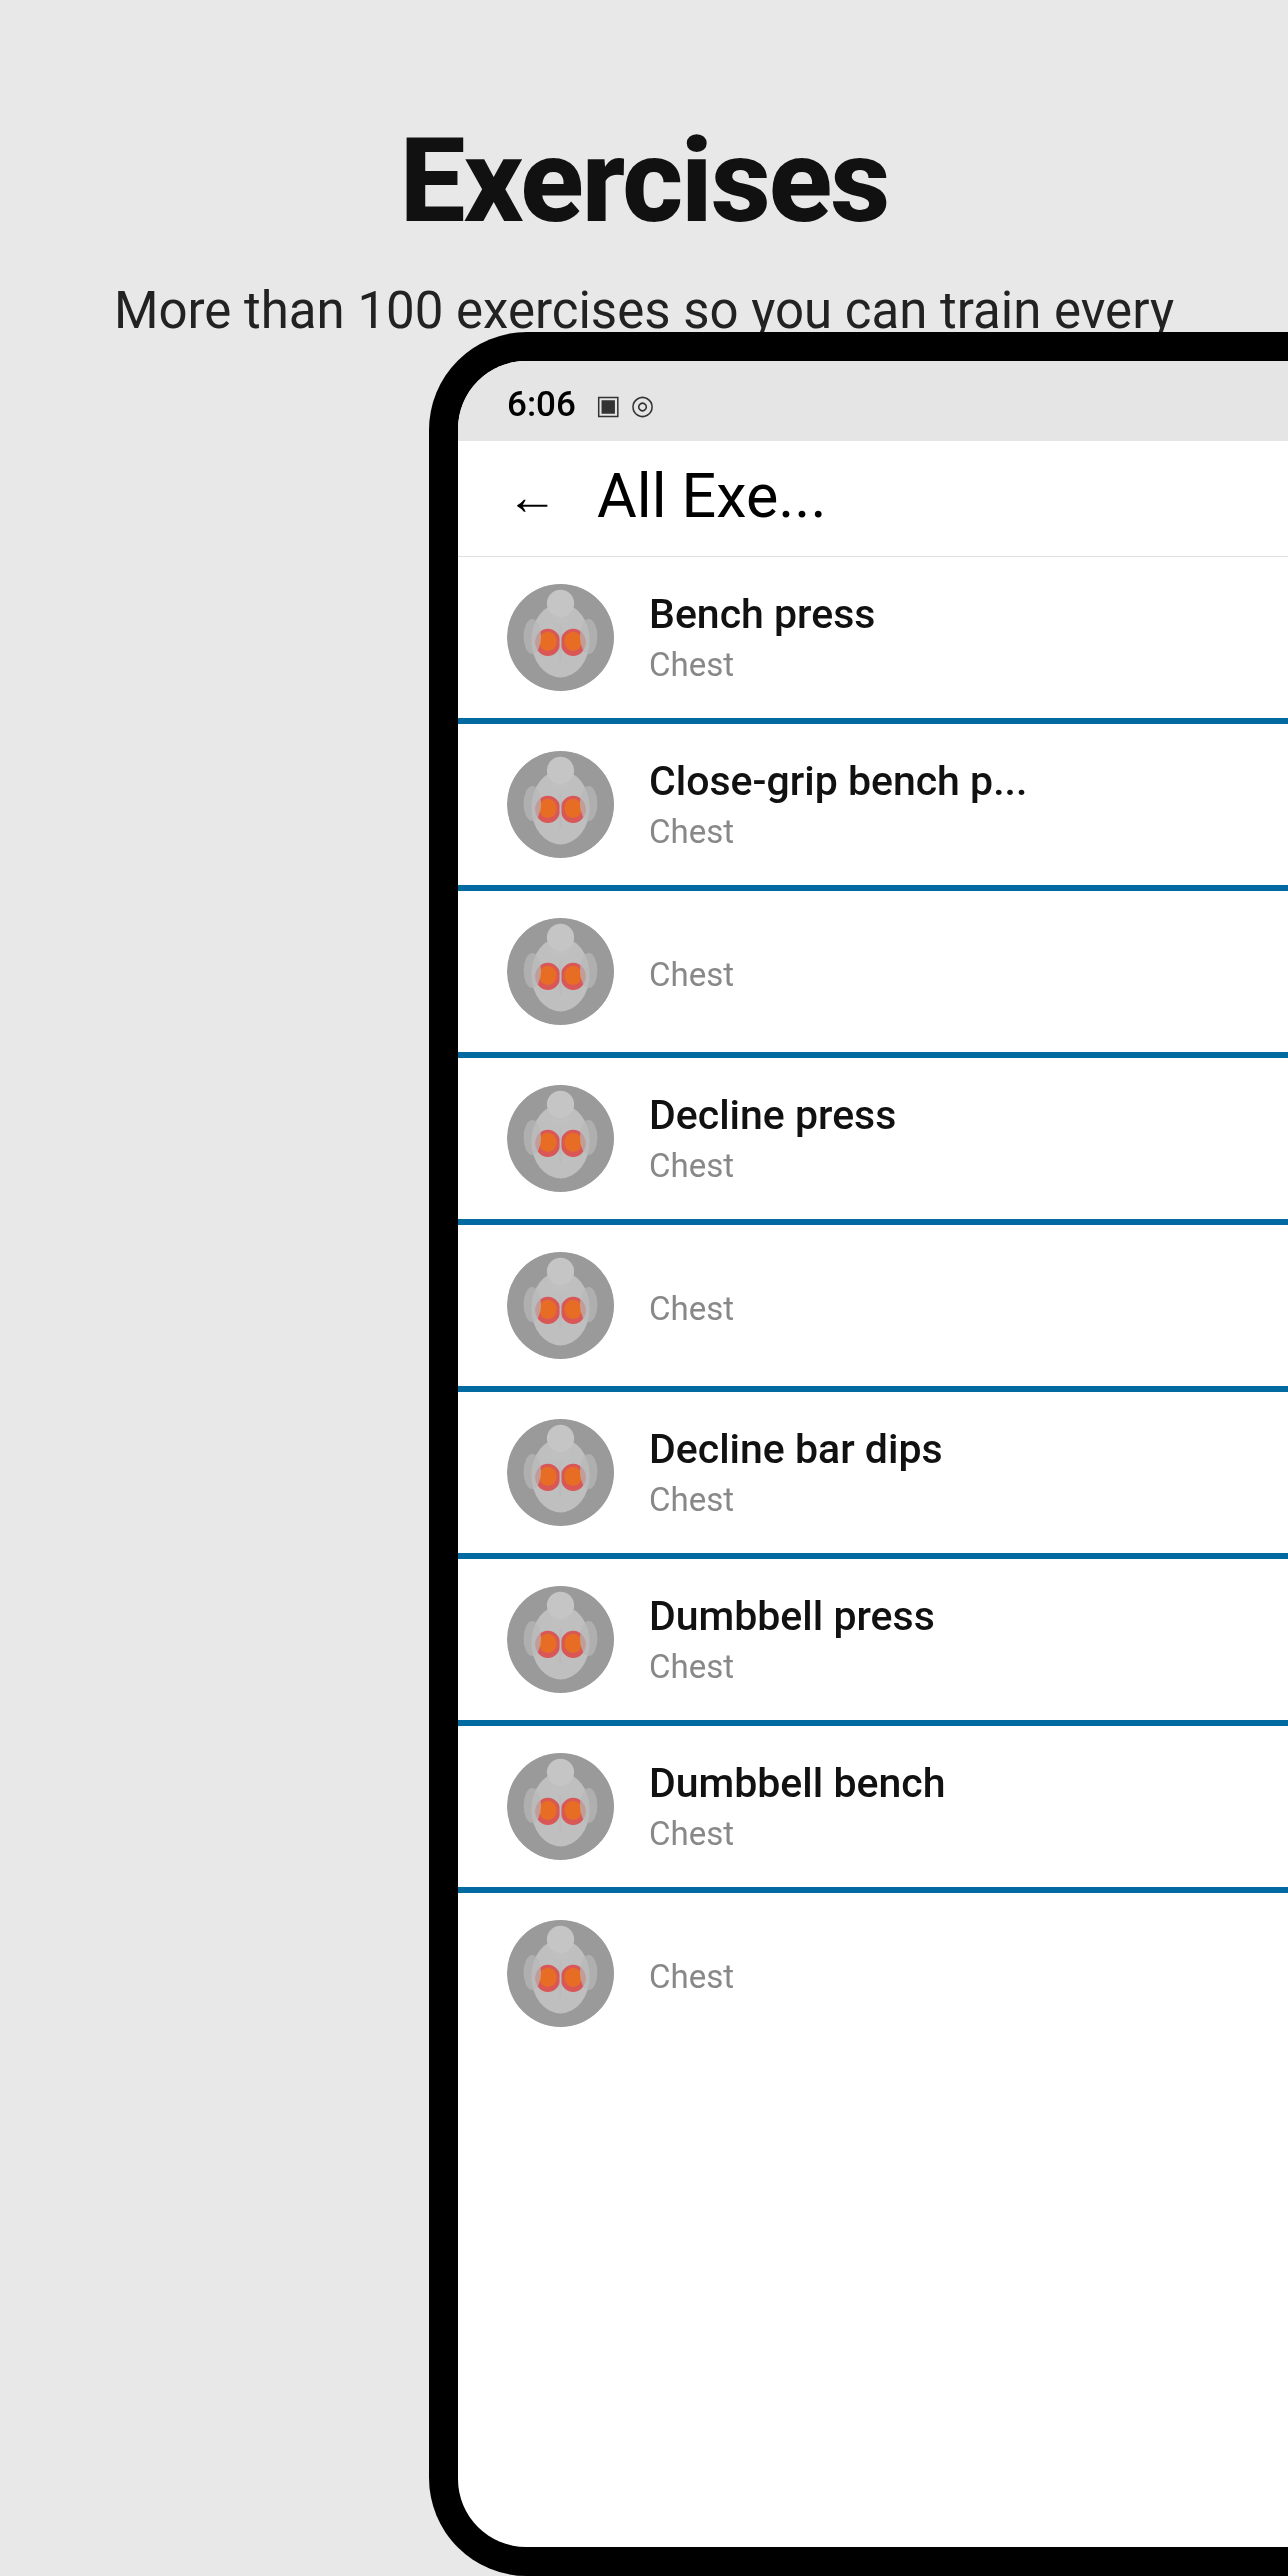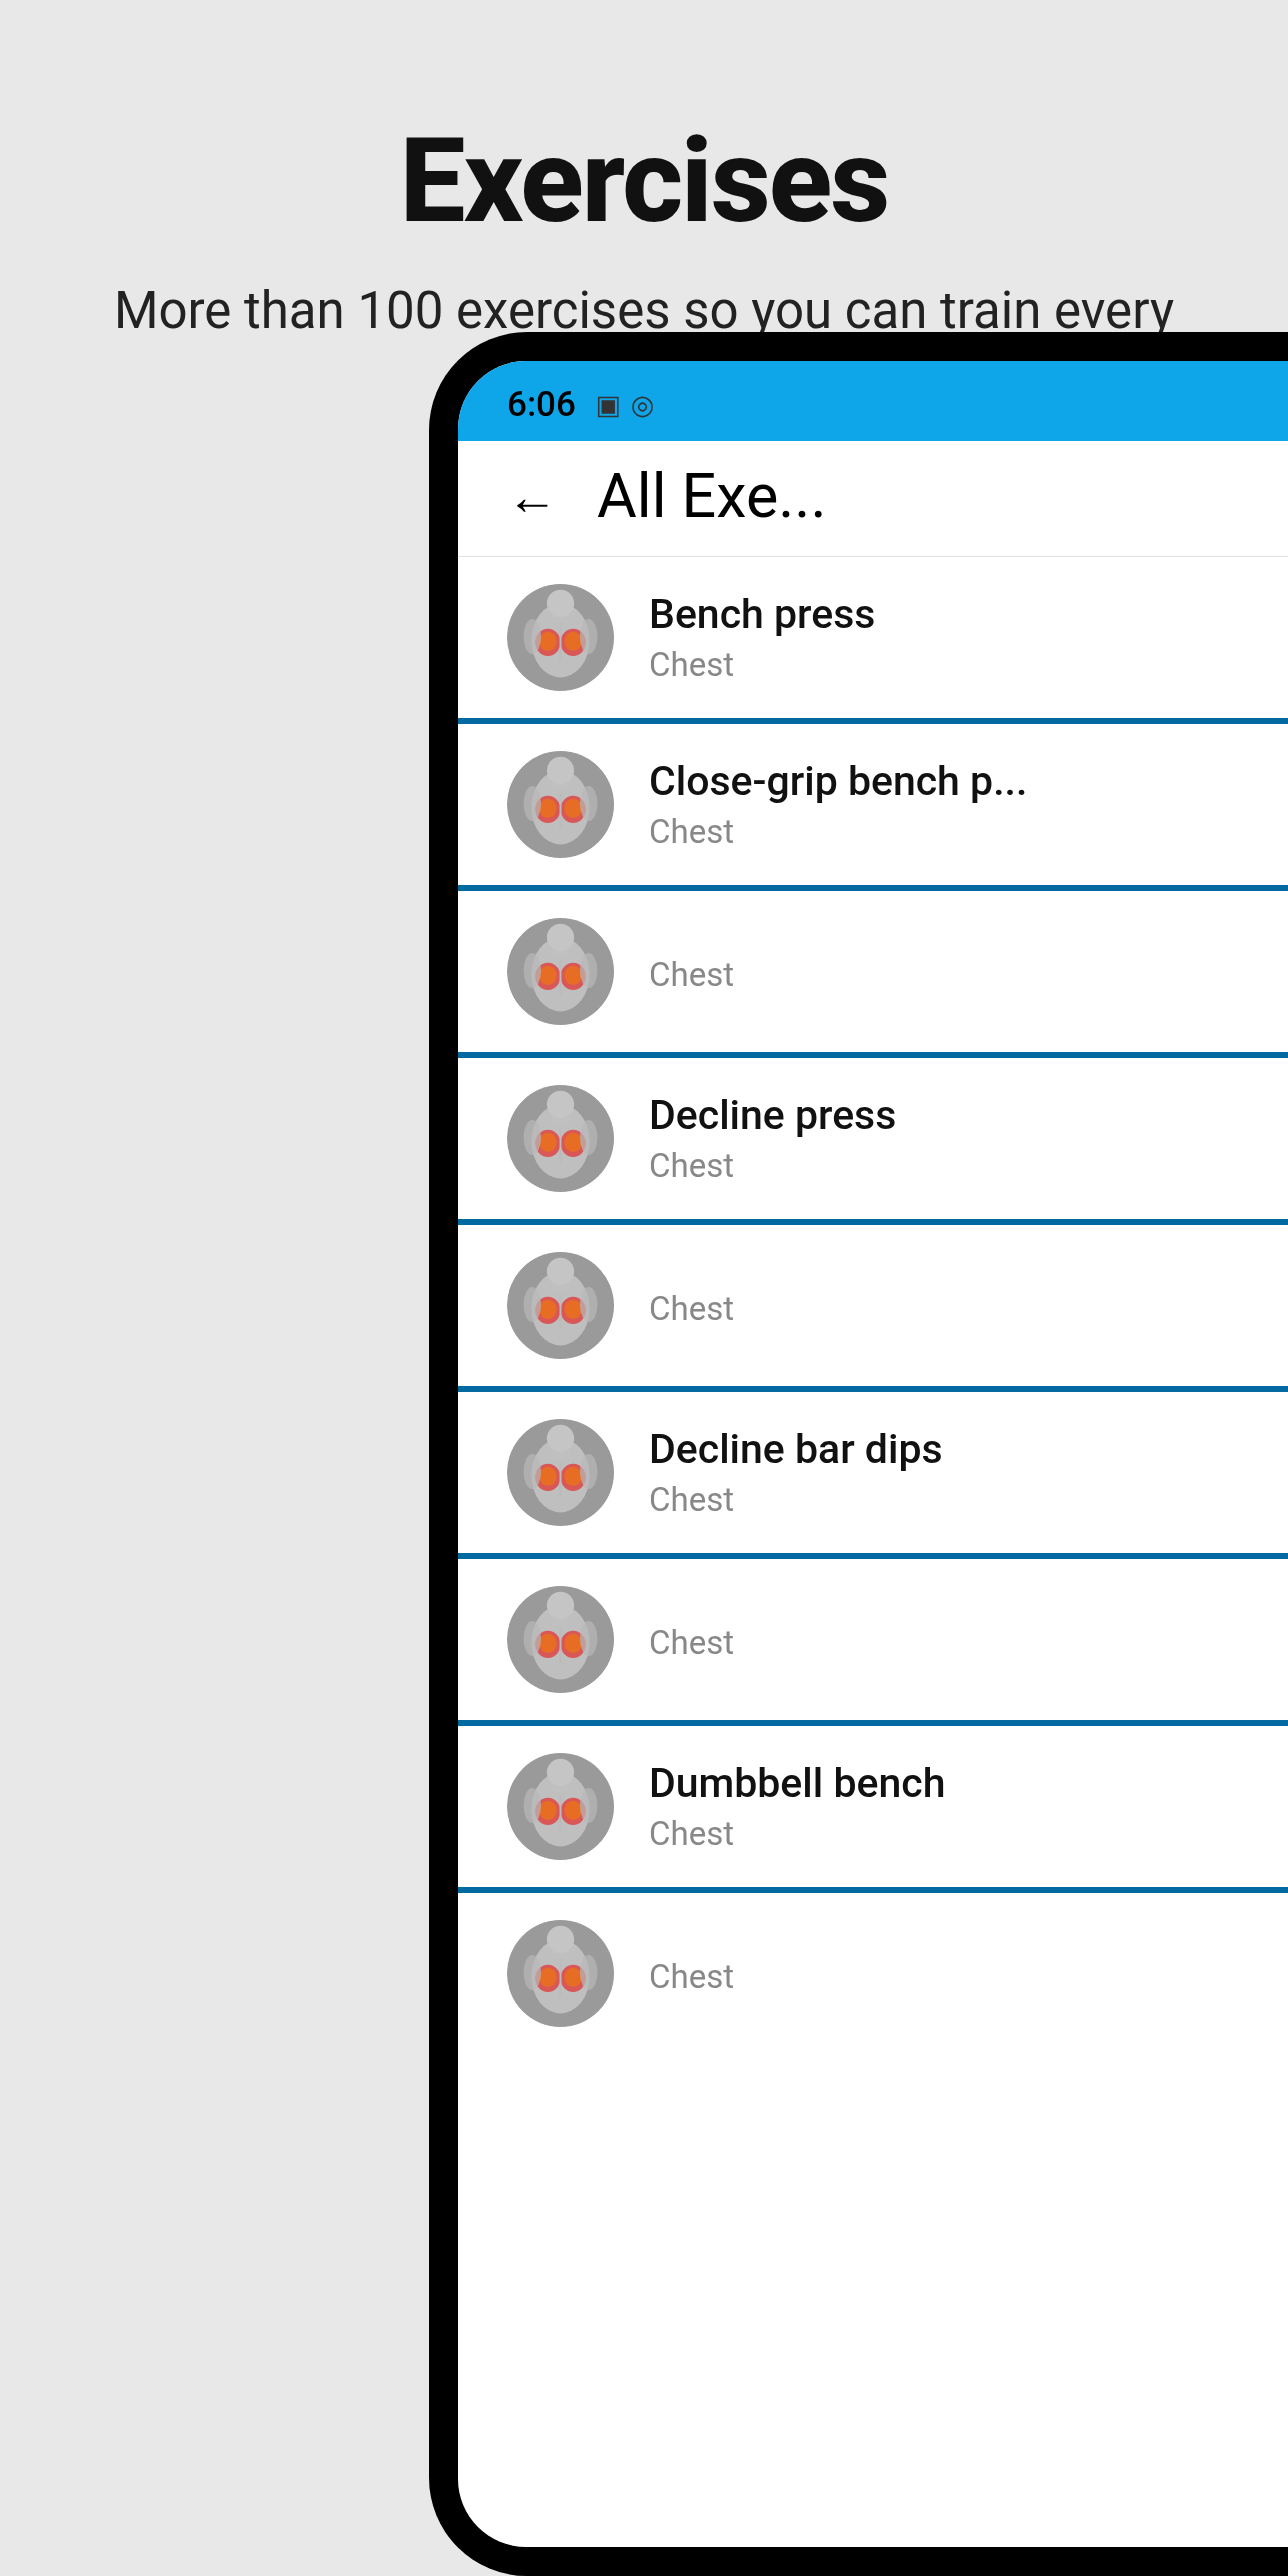--- a/index.html
+++ b/index.html
@@ -52,21 +52,21 @@
       bottom: 29px;
       background: #fff;
       border-radius: 68px 0 0 68px;
       overflow: hidden;
     }
 
     .status-bar {
       display: flex;
       align-items: center;
       padding: 23.4px 49px 15.6px;
-      background: #0ea5e9;
+      background: #e5e5e5;
     }
 
     .status-time {
       font-size: 35px;
       font-weight: 500;
       color: #000;
     }
 
     .status-icons {
       margin-left: 19.5px;
@@ -358,20 +358,21 @@
       <ellipse cx="68" cy="60" rx="13" ry="14" fill="#d44" opacity="0.85"></ellipse>
       <ellipse cx="68" cy="59" rx="9" ry="10" fill="#e87020" opacity="0.9"></ellipse>
 
       <line x1="55" y1="44" x2="55" y2="80" stroke="#bbb" stroke-width="2"></line>
 
       <ellipse cx="26" cy="54" rx="9" ry="18" fill="#b8b8b8" opacity="0.7"></ellipse>
       <ellipse cx="84" cy="54" rx="9" ry="18" fill="#b8b8b8" opacity="0.7"></ellipse>
     </svg>
   </div>
           <div class="exercise-info">
+            <div class="exercise-name">Dumbbell press</div>
             <div class="exercise-muscle">Chest</div>
           </div>
         </div>
         <div class="exercise-item">
           <div class="exercise-avatar">
     <svg viewBox="0 0 110 110" xmlns="http://www.w3.org/2000/svg">
       <circle cx="55" cy="55" r="55" fill="#9a9a9a"></circle>
 
       <ellipse cx="55" cy="58" rx="30" ry="38" fill="#c8c8c8" opacity="0.8"></ellipse>
 

